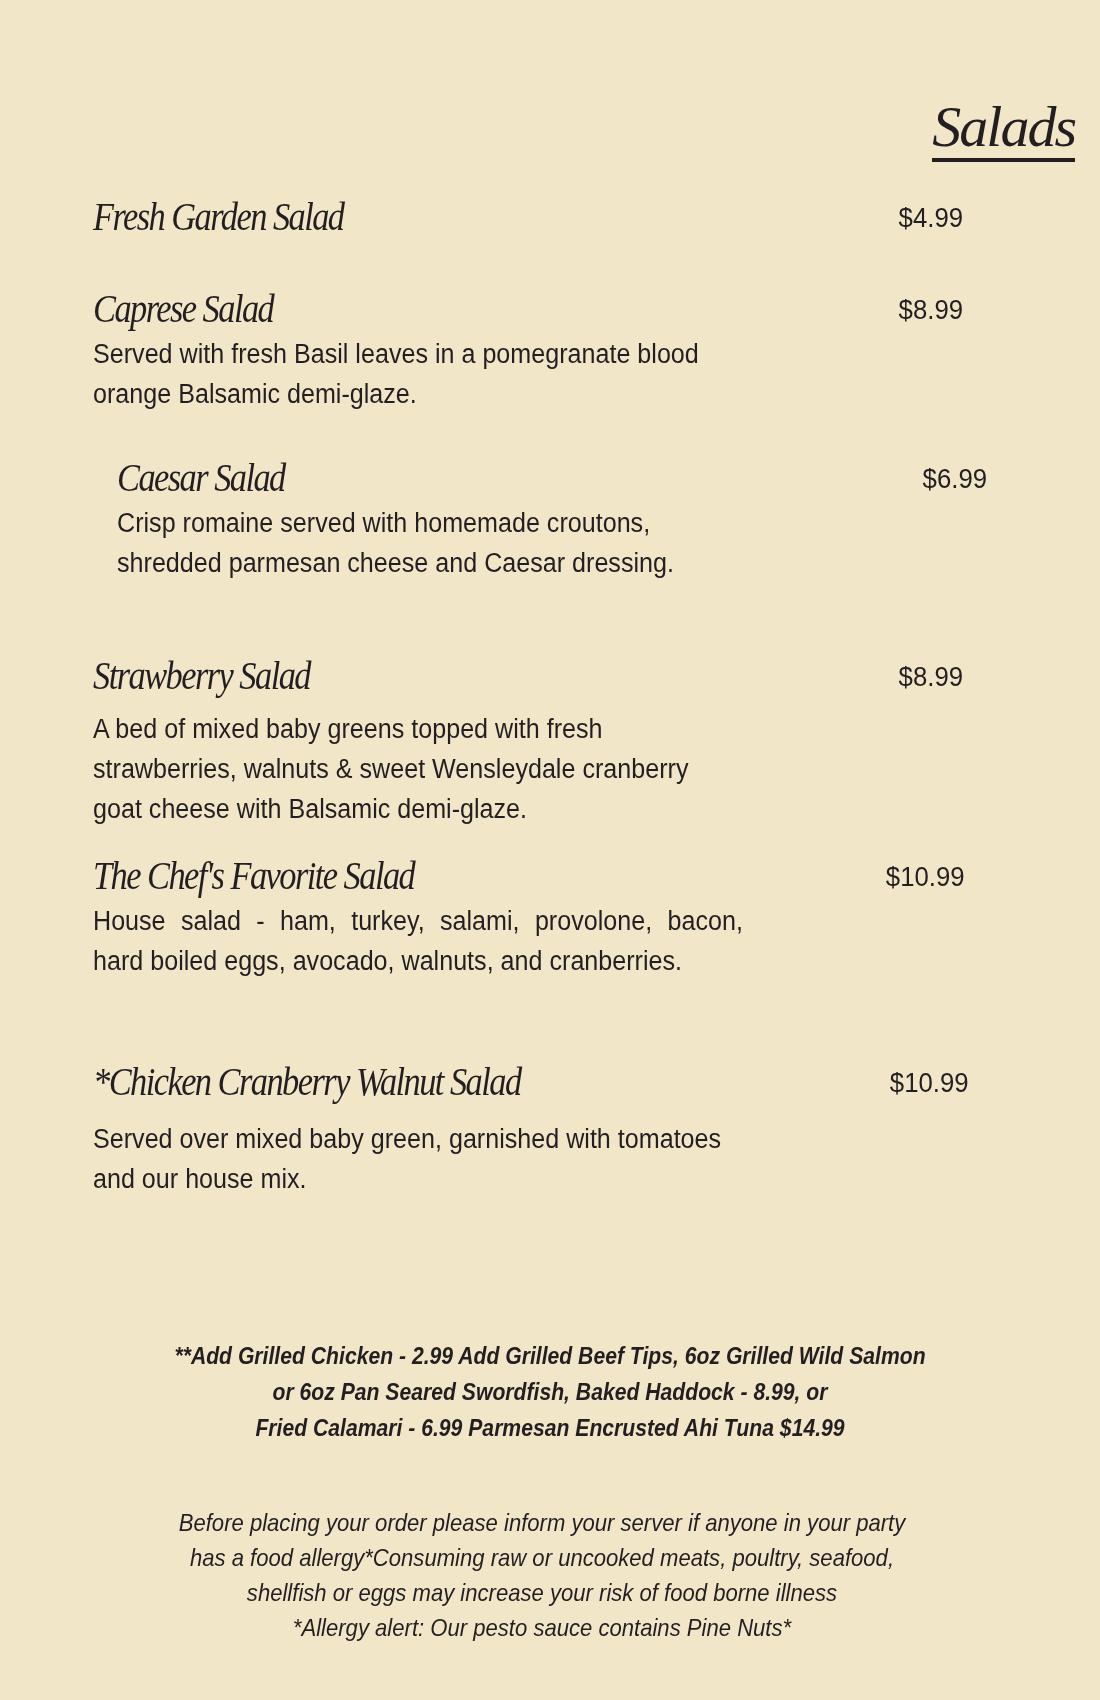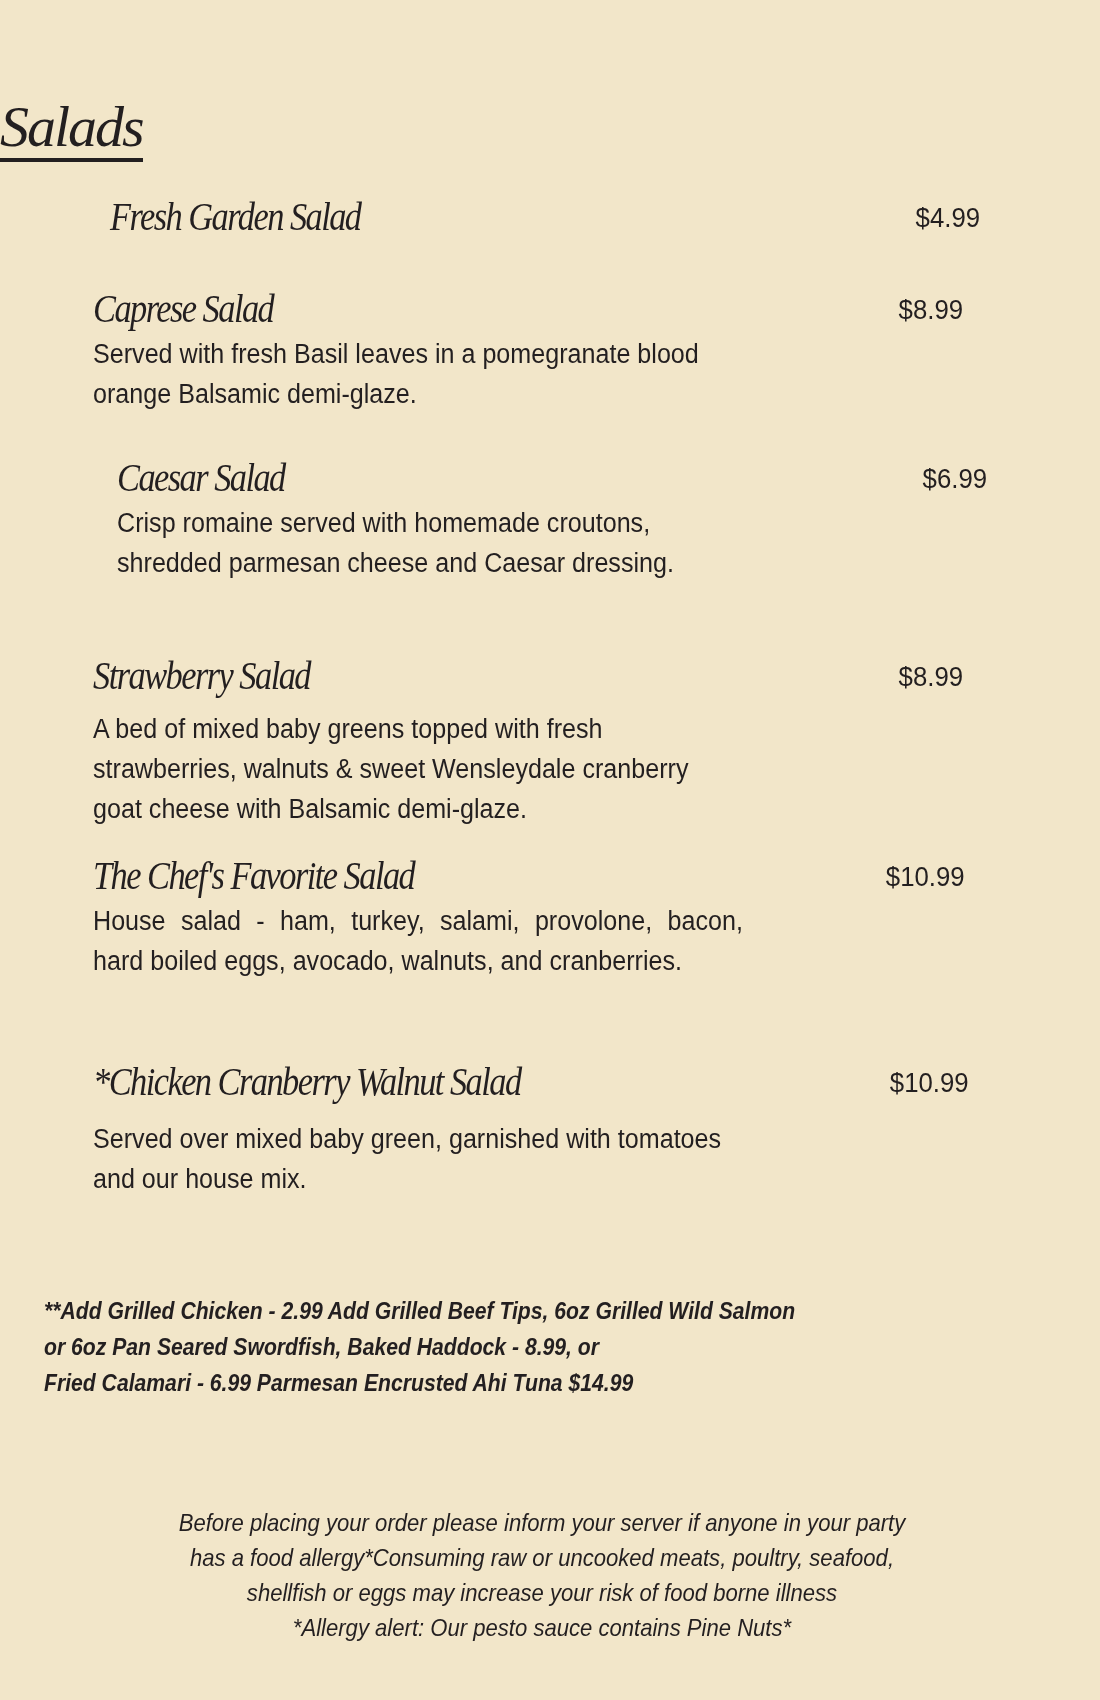--- a/index.html
+++ b/index.html
@@ -1,21 +1,21 @@
 <!DOCTYPE html>
 <html><head>
 <meta charset="utf-8">
 <style>
   html, body { margin:0; padding:0; }
   body {
     width:1100px; height:1700px; background:#f2e6c9; position:relative; overflow:hidden;
     color:#231f20; font-family:"Liberation Sans", sans-serif;
   }
   .title {
-    position:absolute; top:92px; left:0; width:1075px; text-align:left;
+    position:absolute; top:92px; left:0; width:1075px; text-align:right;
     font-family:"Liberation Serif", serif; font-style:italic; font-size:58px;
     letter-spacing:-2px; line-height:70px;
   }
   .title span { border-bottom:4px solid #231f20; padding-bottom:0px; display:inline-block; line-height:62px; }
   .item { position:absolute; left:93px; width:870px; }
   .item-name {
     font-family:"Liberation Serif", serif; font-style:italic; font-size:40px;
     letter-spacing:-1.8px; line-height:46px; white-space:nowrap;
     transform:scaleX(0.86); transform-origin:left center;
   }
@@ -23,36 +23,36 @@
     position:absolute; right:0; top:6px; font-size:28px; line-height:36px;
     transform:scaleX(0.92); transform-origin:right center;
   }
   .item-desc {
     font-size:27px; line-height:40px; width:775px; margin-top:2px;
     transform:scaleX(0.93); transform-origin:left top; white-space:nowrap;
   }
   .item-desc div { white-space:nowrap; }
   .justify { word-spacing:9px; }
   .addons {
-    position:absolute; top:1293px; left:0; width:1100px; text-align:left;
+    position:absolute; top:1338px; left:0; width:1100px; text-align:center;
     font-weight:bold; font-style:italic; font-size:23px; line-height:36px;
   }
   .addons div { transform:scaleX(0.92); }
   .allergy {
     position:absolute; top:1505px; left:0; width:1084px; text-align:center;
     font-style:italic; font-size:24px; line-height:35px;
   }
   .allergy div { transform:scaleX(0.92); }
 </style>
 </head>
 <body>
 
 <div class="title"><span>Salads</span></div>
 
-<div class="item" style="top:194px;margin-left:17px;">
+<div class="item" style="top:194px;">
   <div class="item-name">Fresh Garden Salad</div>
   <div class="item-price">$4.99</div>
 </div>
 
 <div class="item" style="top:286px;">
   <div class="item-name">Caprese Salad</div>
   <div class="item-price">$8.99</div>
   <div class="item-desc">
     <div>Served with fresh Basil leaves in a pomegranate blood</div>
     <div>orange Balsamic demi-glaze.</div>

